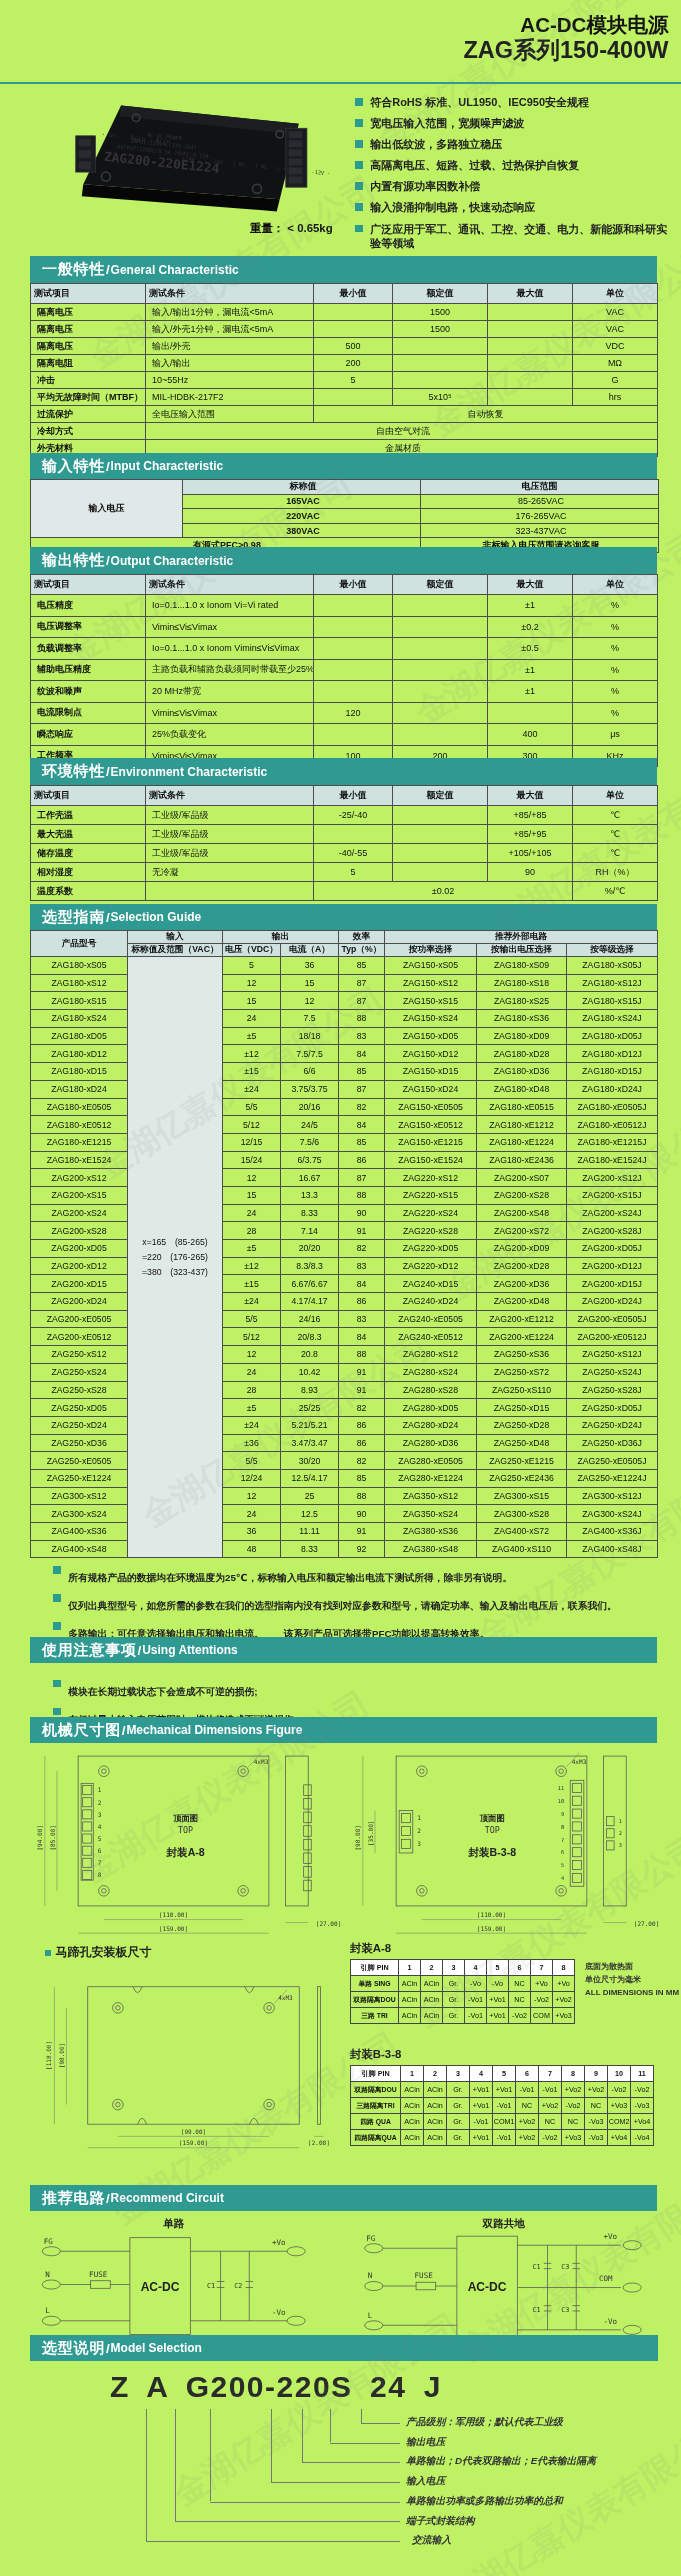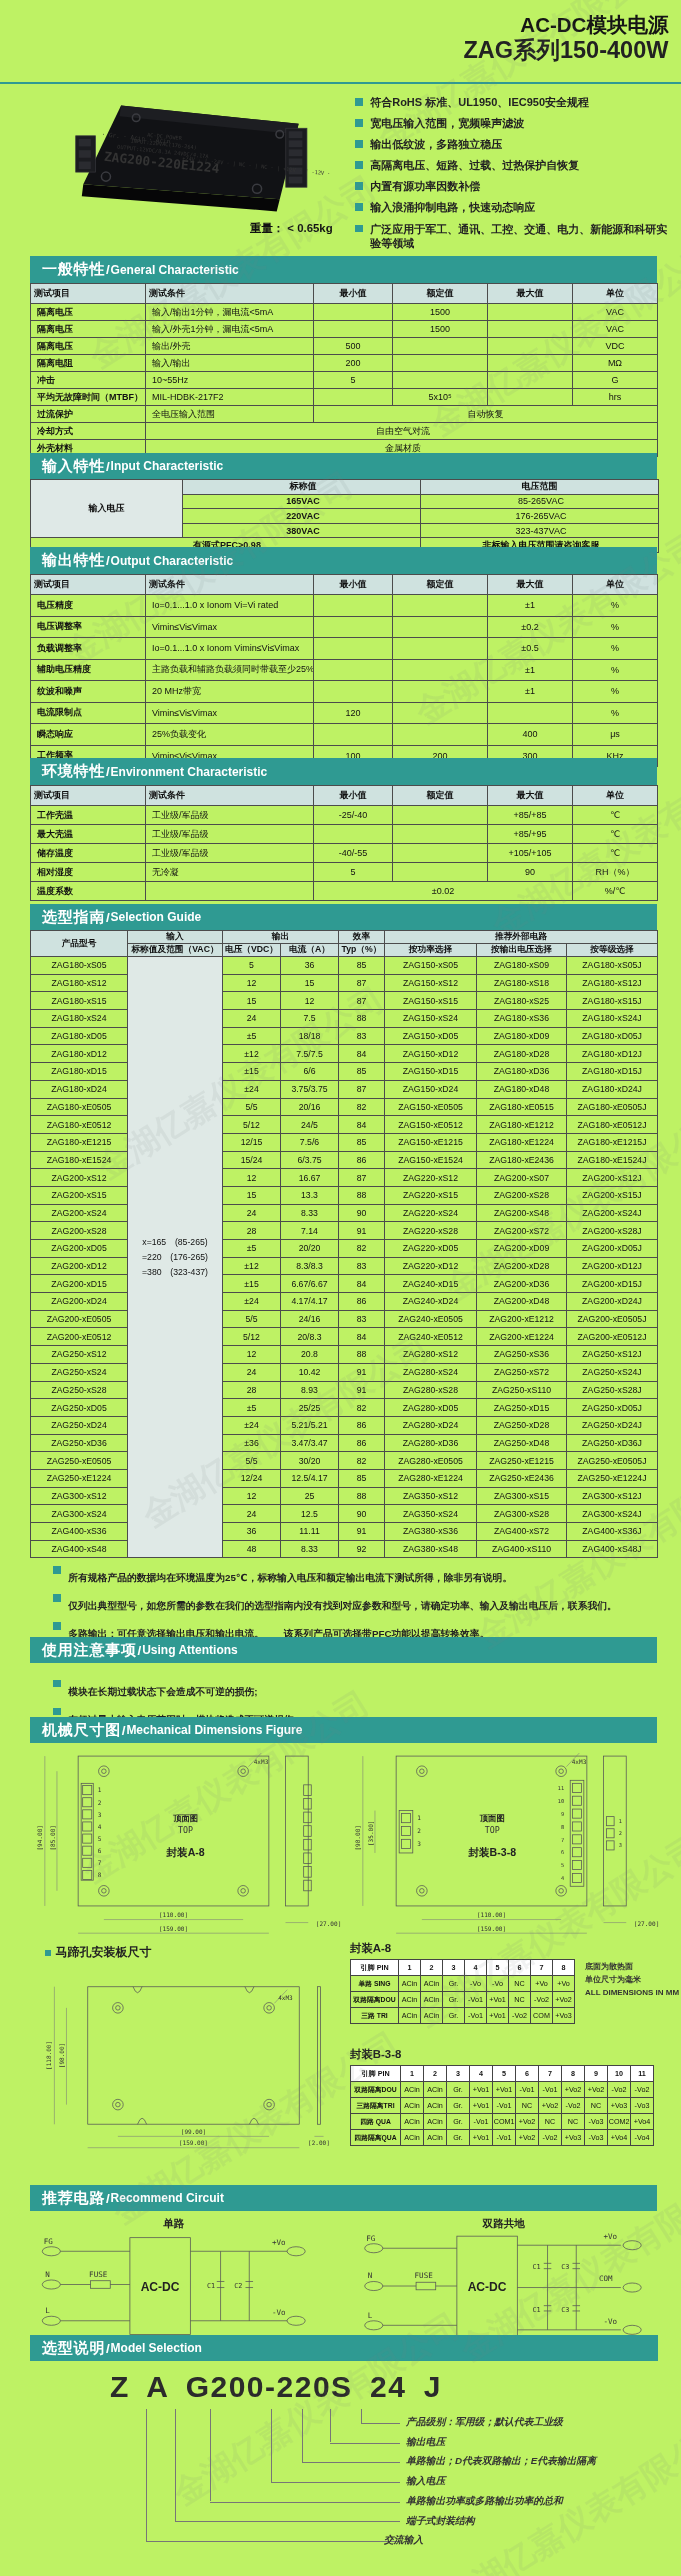--- a/index.html
+++ b/index.html
@@ -1231,21 +1231,21 @@
         <div class="ldr-h" style="left: 271px; top: 147px; width: 129px;"></div>
         <div class="ldr-lb" style="left: 406px; top: 140px;">输入电压</div>
         <div class="ldr-v" style="left: 210px; top: 74px; height: 92px;"></div>
         <div class="ldr-h" style="left: 210px; top: 167px; width: 190px;"></div>
         <div class="ldr-lb" style="left: 406px; top: 160px;">单路输出功率或多路输出功率的总和</div>
         <div class="ldr-v" style="left: 175px; top: 74px; height: 112px;"></div>
         <div class="ldr-h" style="left: 175px; top: 186px; width: 225px;"></div>
         <div class="ldr-lb" style="left: 406px; top: 180px;">端子式封装结构</div>
         <div class="ldr-v" style="left: 146px; top: 74px; height: 132px;"></div>
         <div class="ldr-h" style="left: 146px; top: 206px; width: 254px;"></div>
-        <div class="ldr-lb" style="left: 384px; top: 199px;">交流输入</div>
+        <div class="ldr-lb" style="left: 412px; top: 199px;">交流输入</div>
       </div>
   </div>
 
 <div class="wm" style="left: 356px; top: 30px;">金湖亿嘉仪表有限公司</div>
     <div class="wm" style="left: 68px; top: 250px;">金湖亿嘉仪表有限公司</div>
     <div class="wm" style="left: 409px; top: 318px;">金湖亿嘉仪表有限公司</div>
     <div class="wm" style="left: 45px; top: 546px;">金湖亿嘉仪表有限公司</div>
     <div class="wm" style="left: 394px; top: 606px;">金湖亿嘉仪表有限公司</div>
     <div class="wm" style="left: 470px; top: 818px;">金湖亿嘉仪表有限公司</div>
     <div class="wm" style="left: 76px; top: 1061px;">金湖亿嘉仪表有限公司</div>

